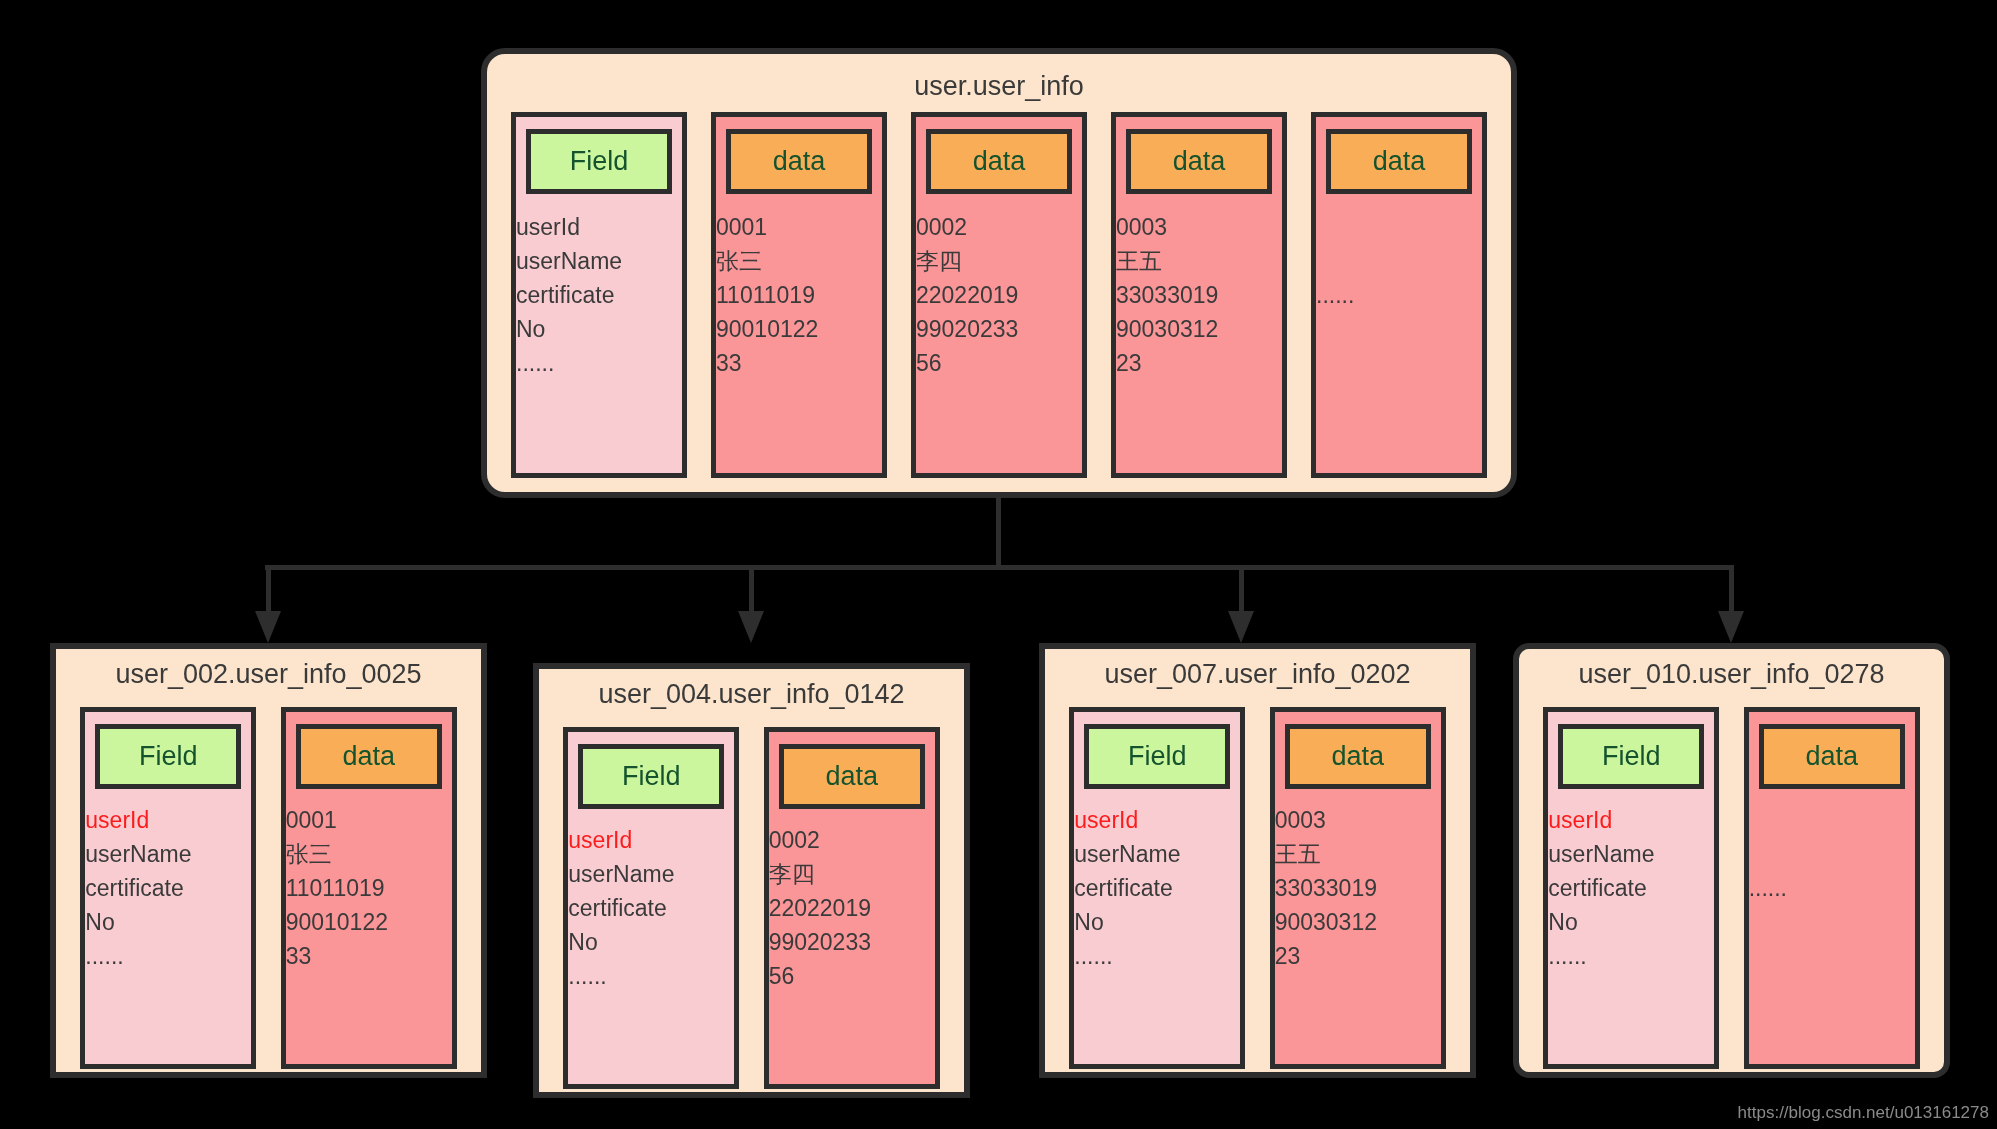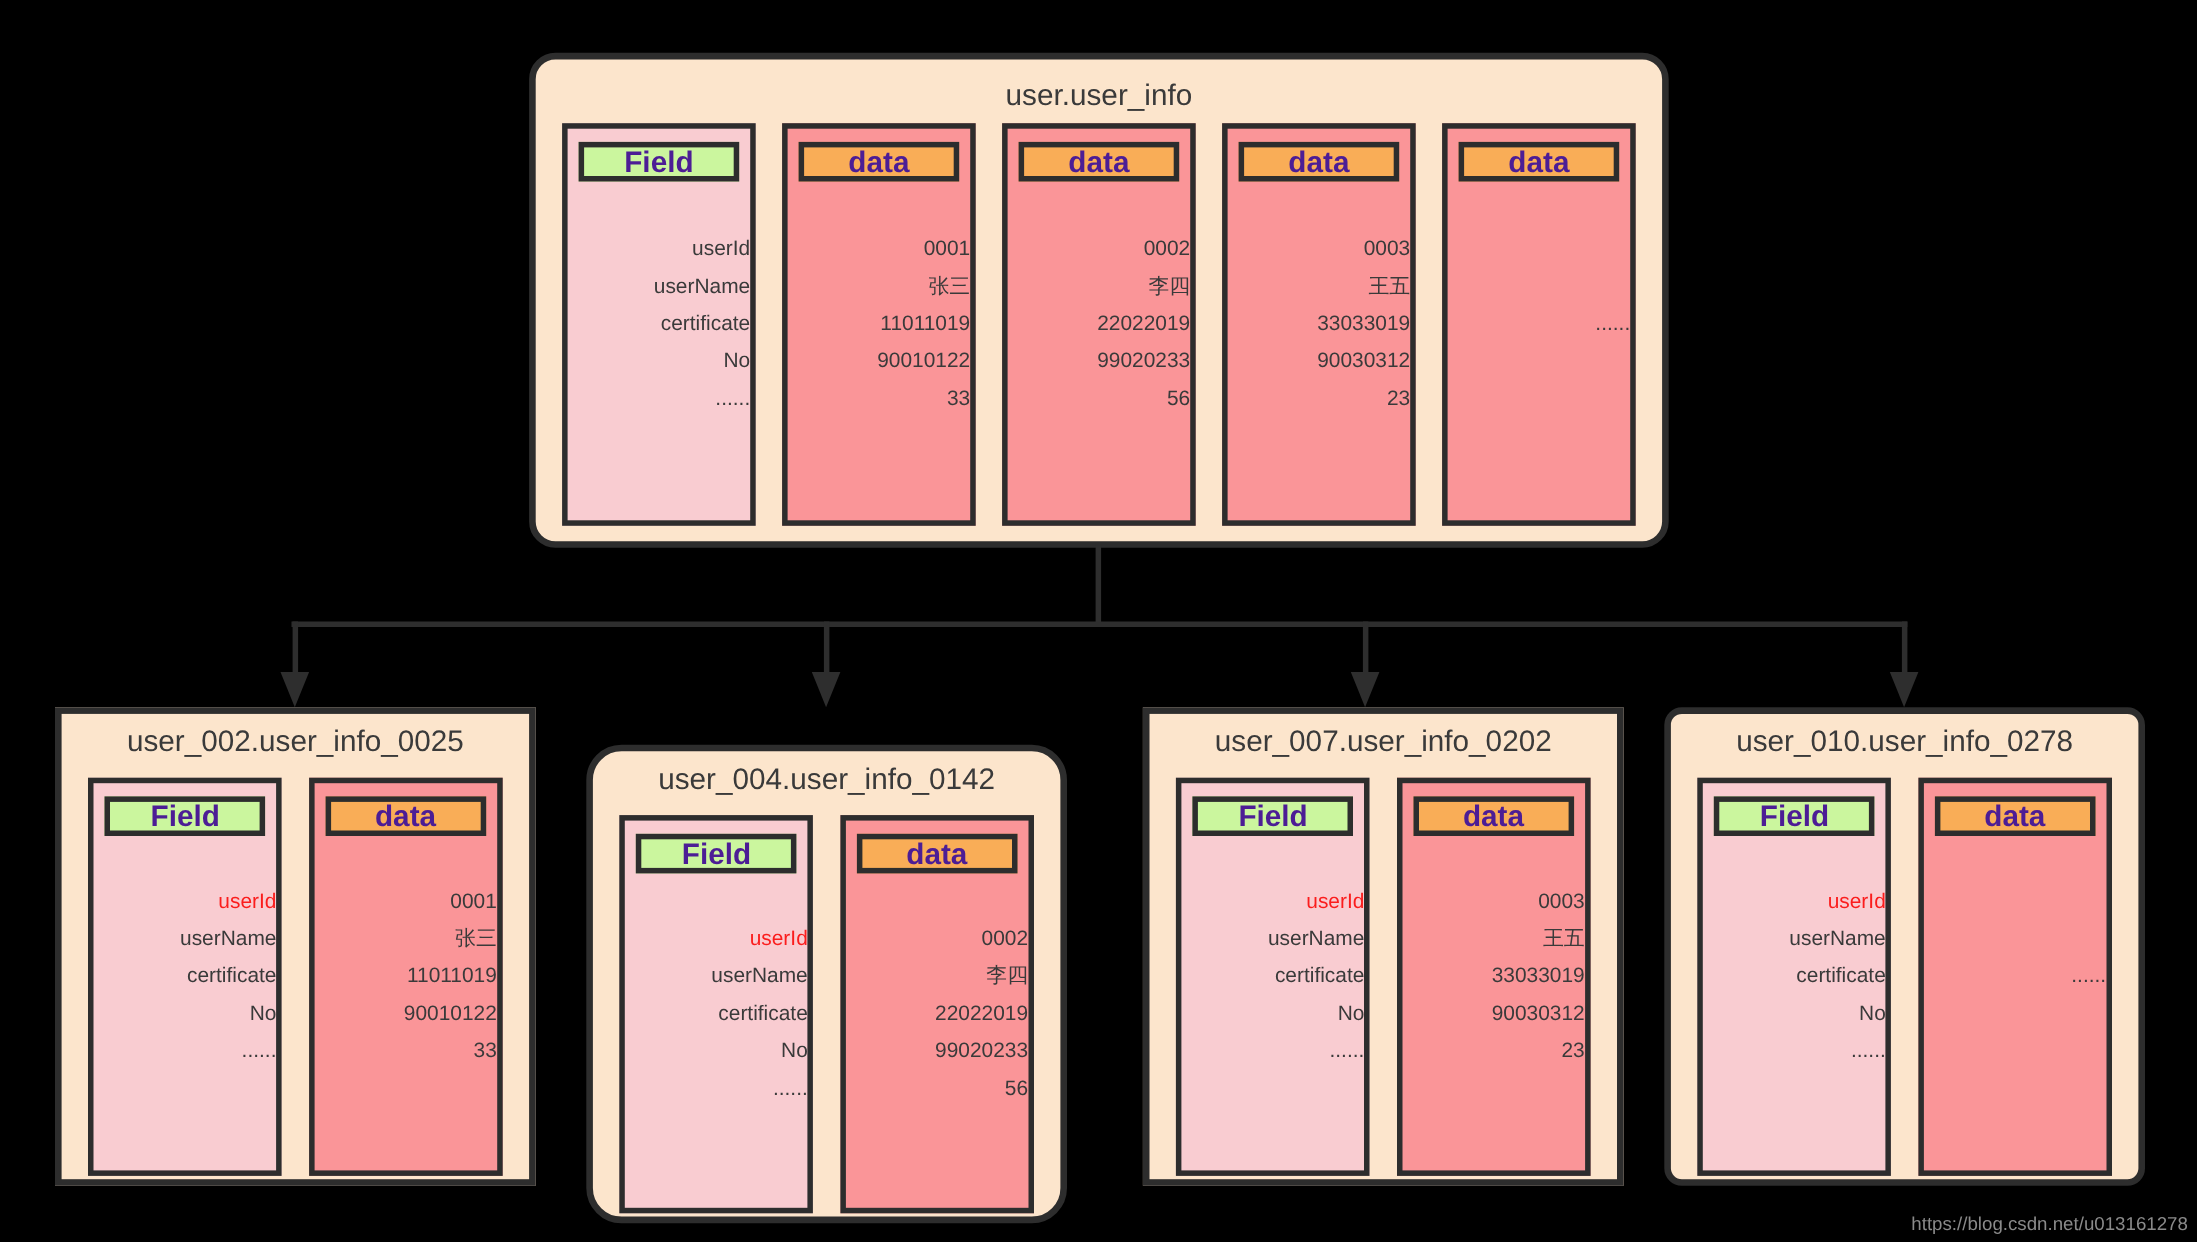--- a/index.html
+++ b/index.html
@@ -50,41 +50,40 @@
     box-sizing: border-box;
   }
   .main-box .col { height: 366px; }
   .shard-box .col { height: 362px; }
   .col.field-col { background: #f9ccd1; }
   .col.data-col  { background: #fa9598; }
 
   .col-header {
     margin: 12px auto 0;
     width: 146px;
-    height: 36px;
+    height: 65px;
     border: 5px solid #2d2d2d;
     box-sizing: border-box;
     display: flex;
     align-items: center;
     justify-content: center;
     font-size: 27px;
-    color: #4c1d95;
-    font-weight: bold;
+    color: #14532d;
   }
   .col-header.field-hdr { background: #cbf69e; }
   .col-header.data-hdr  { background: #f9ad57; }
 
   .col-text {
     position: absolute;
     left: 0;
     right: 0;
     top: 50%;
     transform: translateY(-50%);
-    text-align: right;
-    font-size: 19px;
+    text-align: left;
+    font-size: 23px;
     line-height: 34px;
     color: #3a3a3a;
     white-space: pre-line;
   }
   .key-line {
     display: block;
     color: #fb1d1d;
   }
 
   
@@ -190,21 +189,21 @@
         <div class="col-header data-hdr">data</div>
         <div class="col-text">0001
 张三
 11011019
 90010122
 33</div>
       </div>
     </div>
   </div>
 
-  <div class="box shard-box" style="left:533px; top:677px; width:437px; height:435px;border-radius:32px;">
+  <div class="box shard-box" style="left:533px; top:663px; width:437px; height:435px;">
     <div class="box-title">user_004.user_info_0142</div>
     <div class="cols">
       <div class="col field-col">
         <div class="col-header field-hdr">Field</div>
         <div class="col-text"><span class="key-line">userId</span><span>userName
 certificate
 No
 ......</span></div>
       </div>
       <div class="col data-col">

